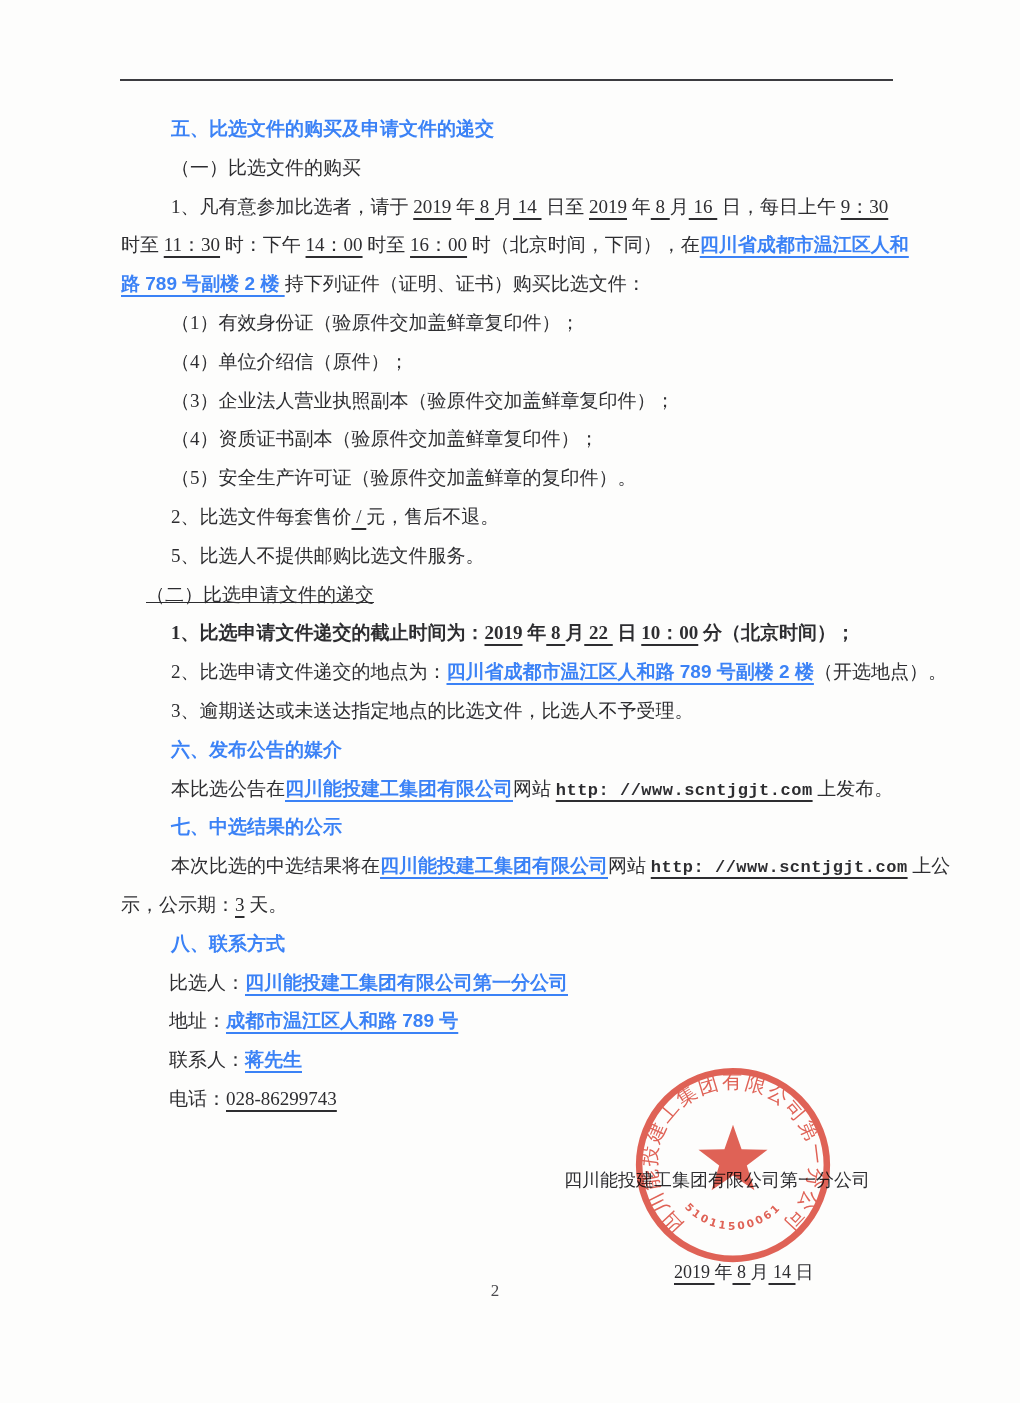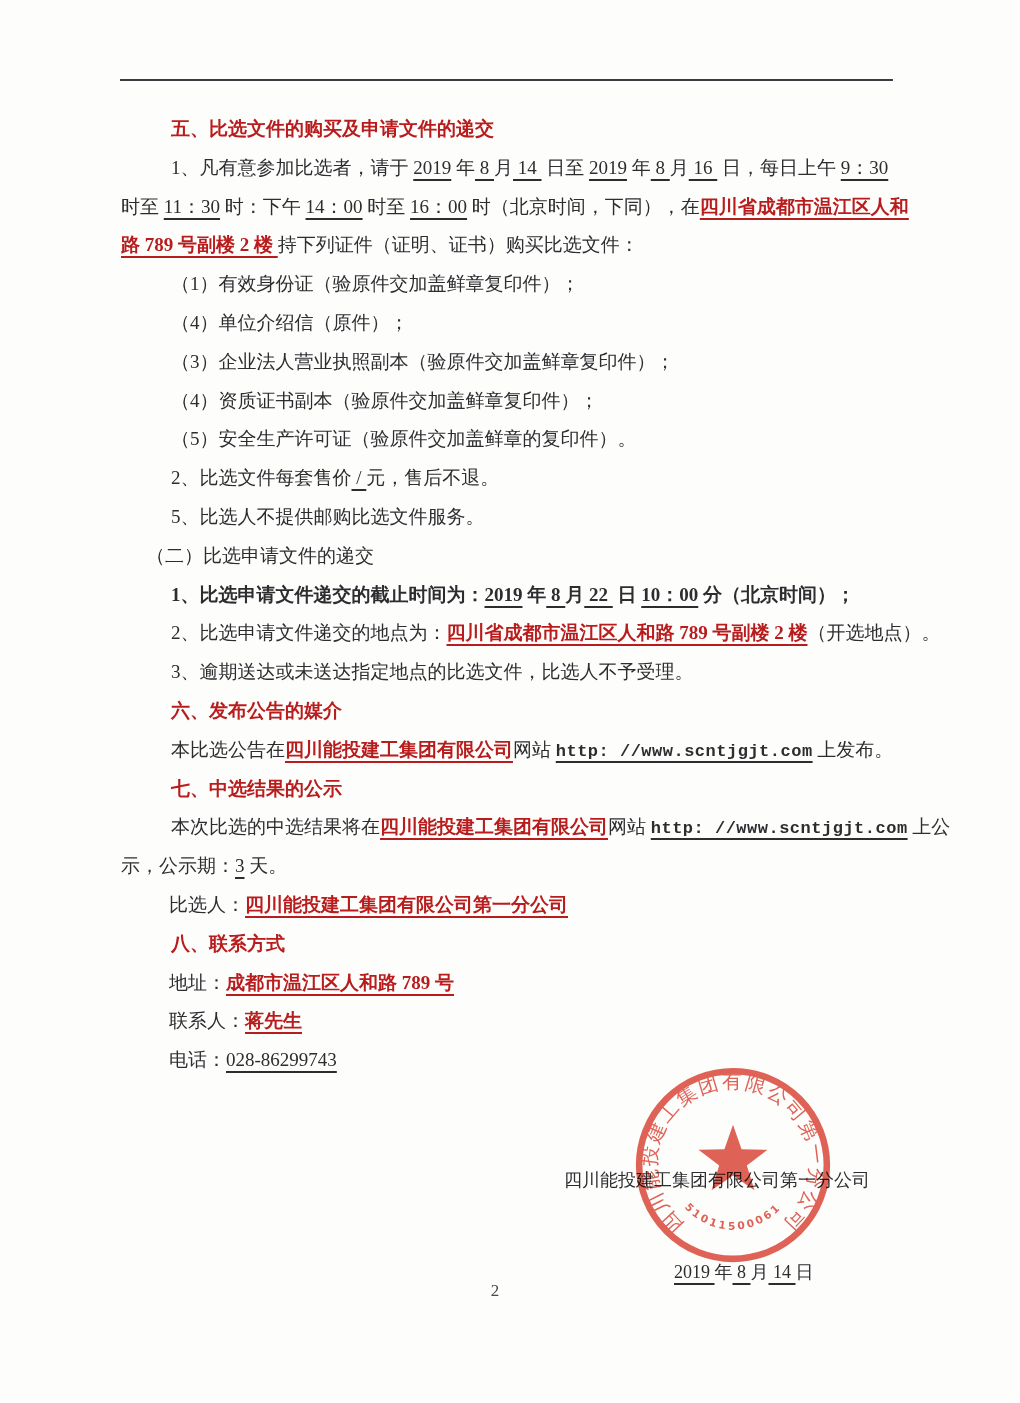--- a/index.html
+++ b/index.html
@@ -23,23 +23,23 @@
     height:38.8px; line-height:38.8px;
     font-size:19px;
     white-space:pre;
   }
   .u {
     text-decoration:underline;
     text-underline-offset:5px;
     text-decoration-thickness:1.5px;
   }
   .b {
-    font-family:Liberation Serif, serif;
+    font-family:Liberation Sans, sans-serif;
     font-weight:700;
-    color:#b91c1c;
+    color:#3b82f6;
   }
   .m {
     font-family:"Liberation Mono","DejaVu Sans Mono",monospace;
     font-weight:700;
     font-size:17px;
     letter-spacing:0.5px;
   }
   .sig-company {
     position:absolute; left:564px; top:1168px;
     font-size:18px; letter-spacing:0px;
@@ -64,41 +64,42 @@
 </style>
 </head>
 <body>
 
 <div class="page">
 
   <div class="toprule"></div>
 
   <div class="doc">
       <div class="line" style="padding-left: 50px;"><span class="b">五、比选文件的购买及申请文件的递交</span></div>
+      <div class="line" style="padding-left: 50px;"><span>（一）比选文件的购买</span></div>
       <div class="line" style="padding-left: 50px;"><span>1、凡有意参加比选者，请于 </span><span class="u">2019</span><span> 年</span><span class="u"> 8 </span><span>月</span><span class="u"> 14 </span><span> 日至 </span><span class="u">2019</span><span> 年</span><span class="u"> 8 </span><span>月</span><span class="u"> 16 </span><span> 日，每日上午 </span><span class="u">9：30</span></div>
       <div class="line" style="padding-left: 0px;"><span>时至 </span><span class="u">11：30</span><span> 时：下午 </span><span class="u">14：00</span><span> 时至 </span><span class="u">16：00</span><span> 时（北京时间，下同），在</span><span class="u b">四川省成都市温江区人和</span></div>
       <div class="line" style="padding-left: 0px;"><span class="u b">路 789 号副楼 2 楼 </span><span>持下列证件（证明、证书）购买比选文件：</span></div>
       <div class="line" style="padding-left: 50px;"><span>（1）有效身份证（验原件交加盖鲜章复印件）；</span></div>
       <div class="line" style="padding-left: 50px;"><span>（4）单位介绍信（原件）；</span></div>
       <div class="line" style="padding-left: 50px;"><span>（3）企业法人营业执照副本（验原件交加盖鲜章复印件）；</span></div>
       <div class="line" style="padding-left: 50px;"><span>（4）资质证书副本（验原件交加盖鲜章复印件）；</span></div>
       <div class="line" style="padding-left: 50px;"><span>（5）安全生产许可证（验原件交加盖鲜章的复印件）。</span></div>
       <div class="line" style="padding-left: 50px;"><span>2、比选文件每套售价</span><span class="u"> / </span><span>元，售后不退。</span></div>
       <div class="line" style="padding-left: 50px;"><span>5、比选人不提供邮购比选文件服务。</span></div>
-      <div class="line" style="padding-left: 25px;"><span>（二）比选申请文件的递交</span></div>
+      <div class="line" style="padding-left: 25px; text-decoration: underline;"><span>（二）比选申请文件的递交</span></div>
       <div class="line" style="padding-left: 50px; font-weight: bold;"><span>1、比选申请文件递交的截止时间为：</span><span class="u">2019</span><span> 年</span><span class="u"> 8 </span><span>月</span><span class="u"> 22 </span><span> 日 </span><span class="u">10：00</span><span> 分（北京时间）；</span></div>
       <div class="line" style="padding-left: 50px;"><span>2、比选申请文件递交的地点为：</span><span class="u b">四川省成都市温江区人和路 789 号副楼 2 楼</span><span>（开选地点）。</span></div>
       <div class="line" style="padding-left: 50px;"><span>3、逾期送达或未送达指定地点的比选文件，比选人不予受理。</span></div>
       <div class="line" style="padding-left: 50px;"><span class="b">六、发布公告的媒介</span></div>
       <div class="line" style="padding-left: 50px;"><span>本比选公告在</span><span class="u b">四川能投建工集团有限公司</span><span>网站 </span><span class="u m">http: //www.scntjgjt.com</span><span> 上发布。</span></div>
       <div class="line" style="padding-left: 50px;"><span class="b">七、中选结果的公示</span></div>
       <div class="line" style="padding-left: 50px;"><span>本次比选的中选结果将在</span><span class="u b">四川能投建工集团有限公司</span><span>网站 </span><span class="u m">http: //www.scntjgjt.com</span><span> 上公</span></div>
       <div class="line" style="padding-left: 0px;"><span>示，公示期：</span><span class="u">3</span><span> 天。</span></div>
+      <div class="line" style="padding-left: 50px;"><span class="b">八、联系方式</span></div>
       <div class="line" style="padding-left: 48px;"><span>比选人：</span><span class="u b">四川能投建工集团有限公司第一分公司</span></div>
-      <div class="line" style="padding-left: 50px;"><span class="b">八、联系方式</span></div>
       <div class="line" style="padding-left: 48px;"><span>地址：</span><span class="u b">成都市温江区人和路 789 号</span></div>
       <div class="line" style="padding-left: 48px;"><span>联系人：</span><span class="u b">蒋先生</span></div>
       <div class="line" style="padding-left: 48px;"><span>电话：</span><span class="u">028-86299743</span></div>
     </div>
 
   <div class="sig-company">四川能投建工集团有限公司第一分公司</div>
 
   <div class="sig-date"><span class="u">2019 </span><span>年</span><span class="u"> 8 </span><span>月</span><span class="u"> 14 </span><span>日</span></div>
 
   <svg class="stamp" viewBox="0 0 220 220" aria-hidden="true">

